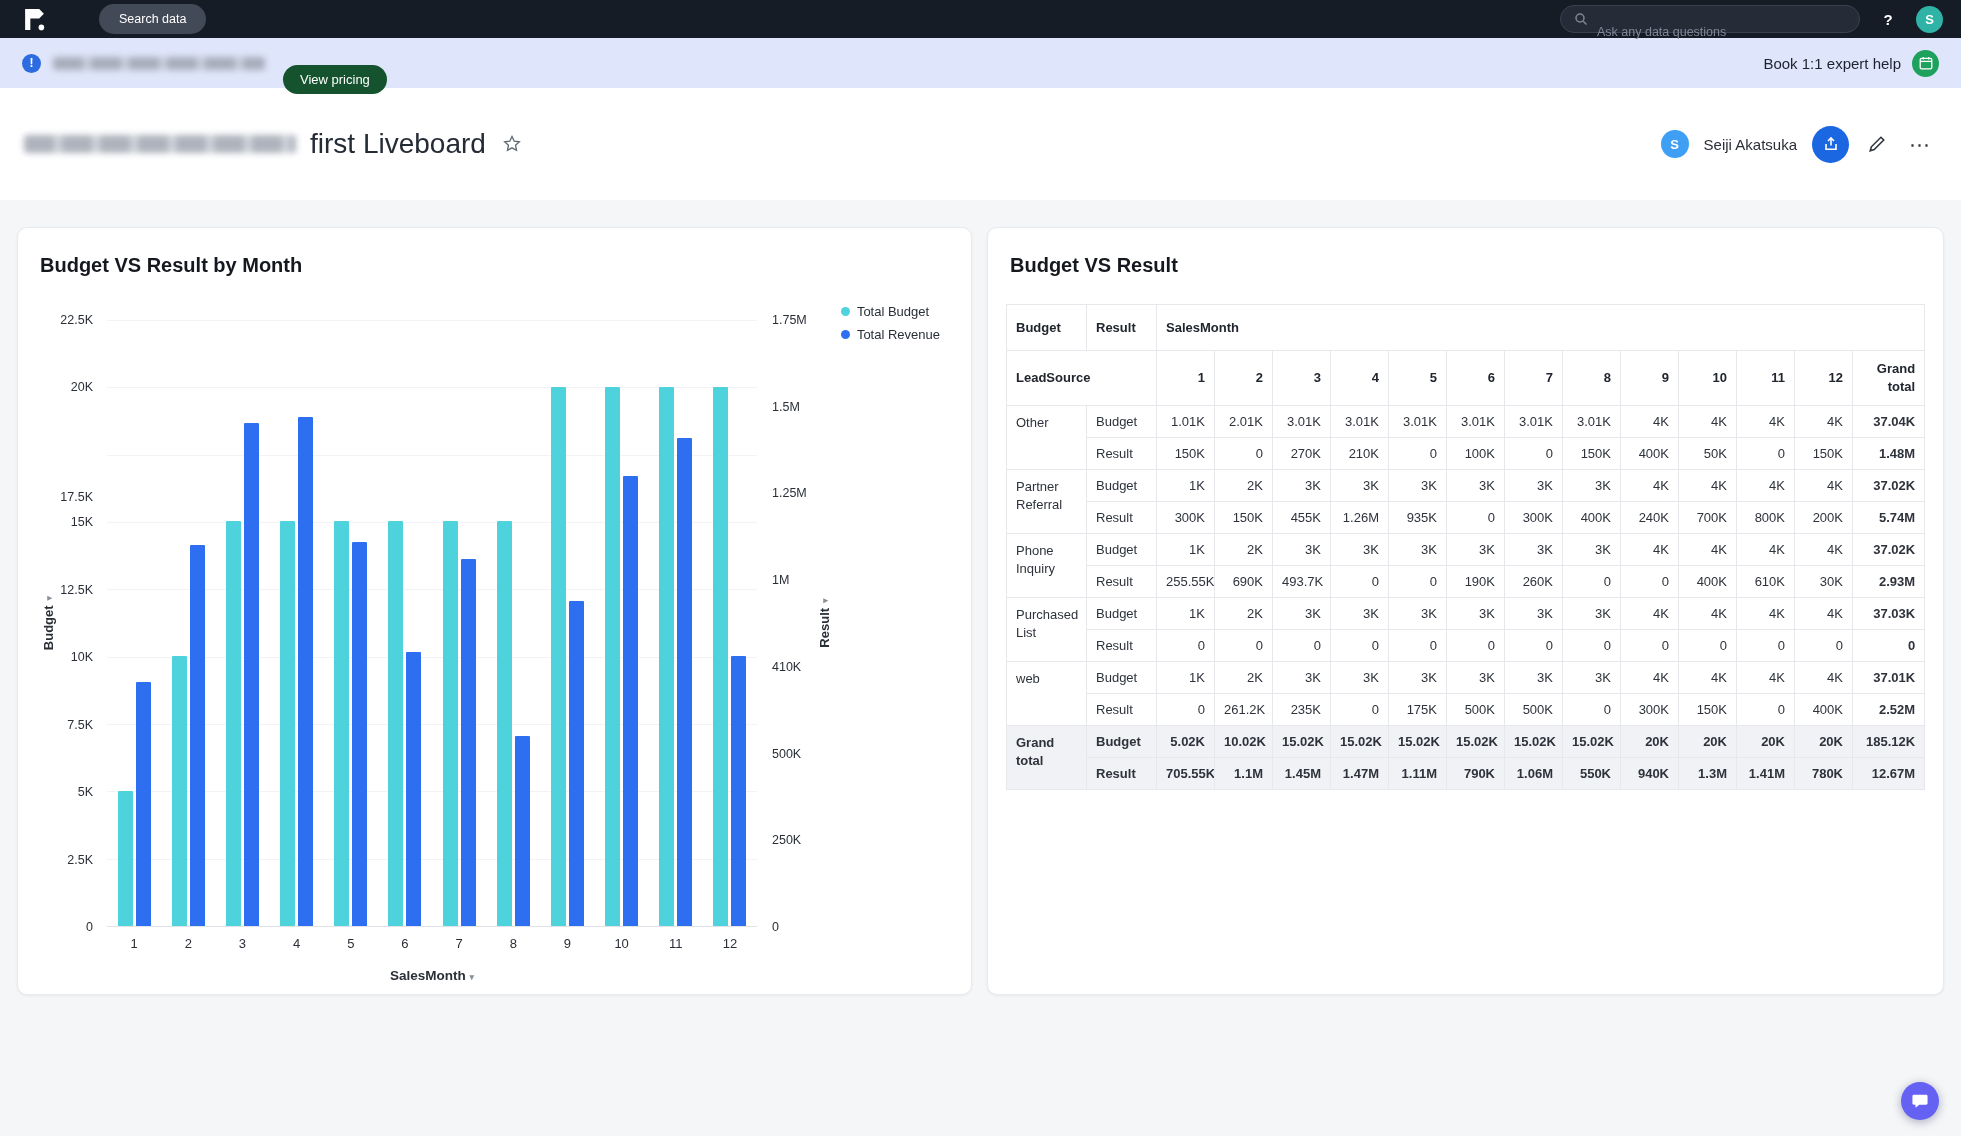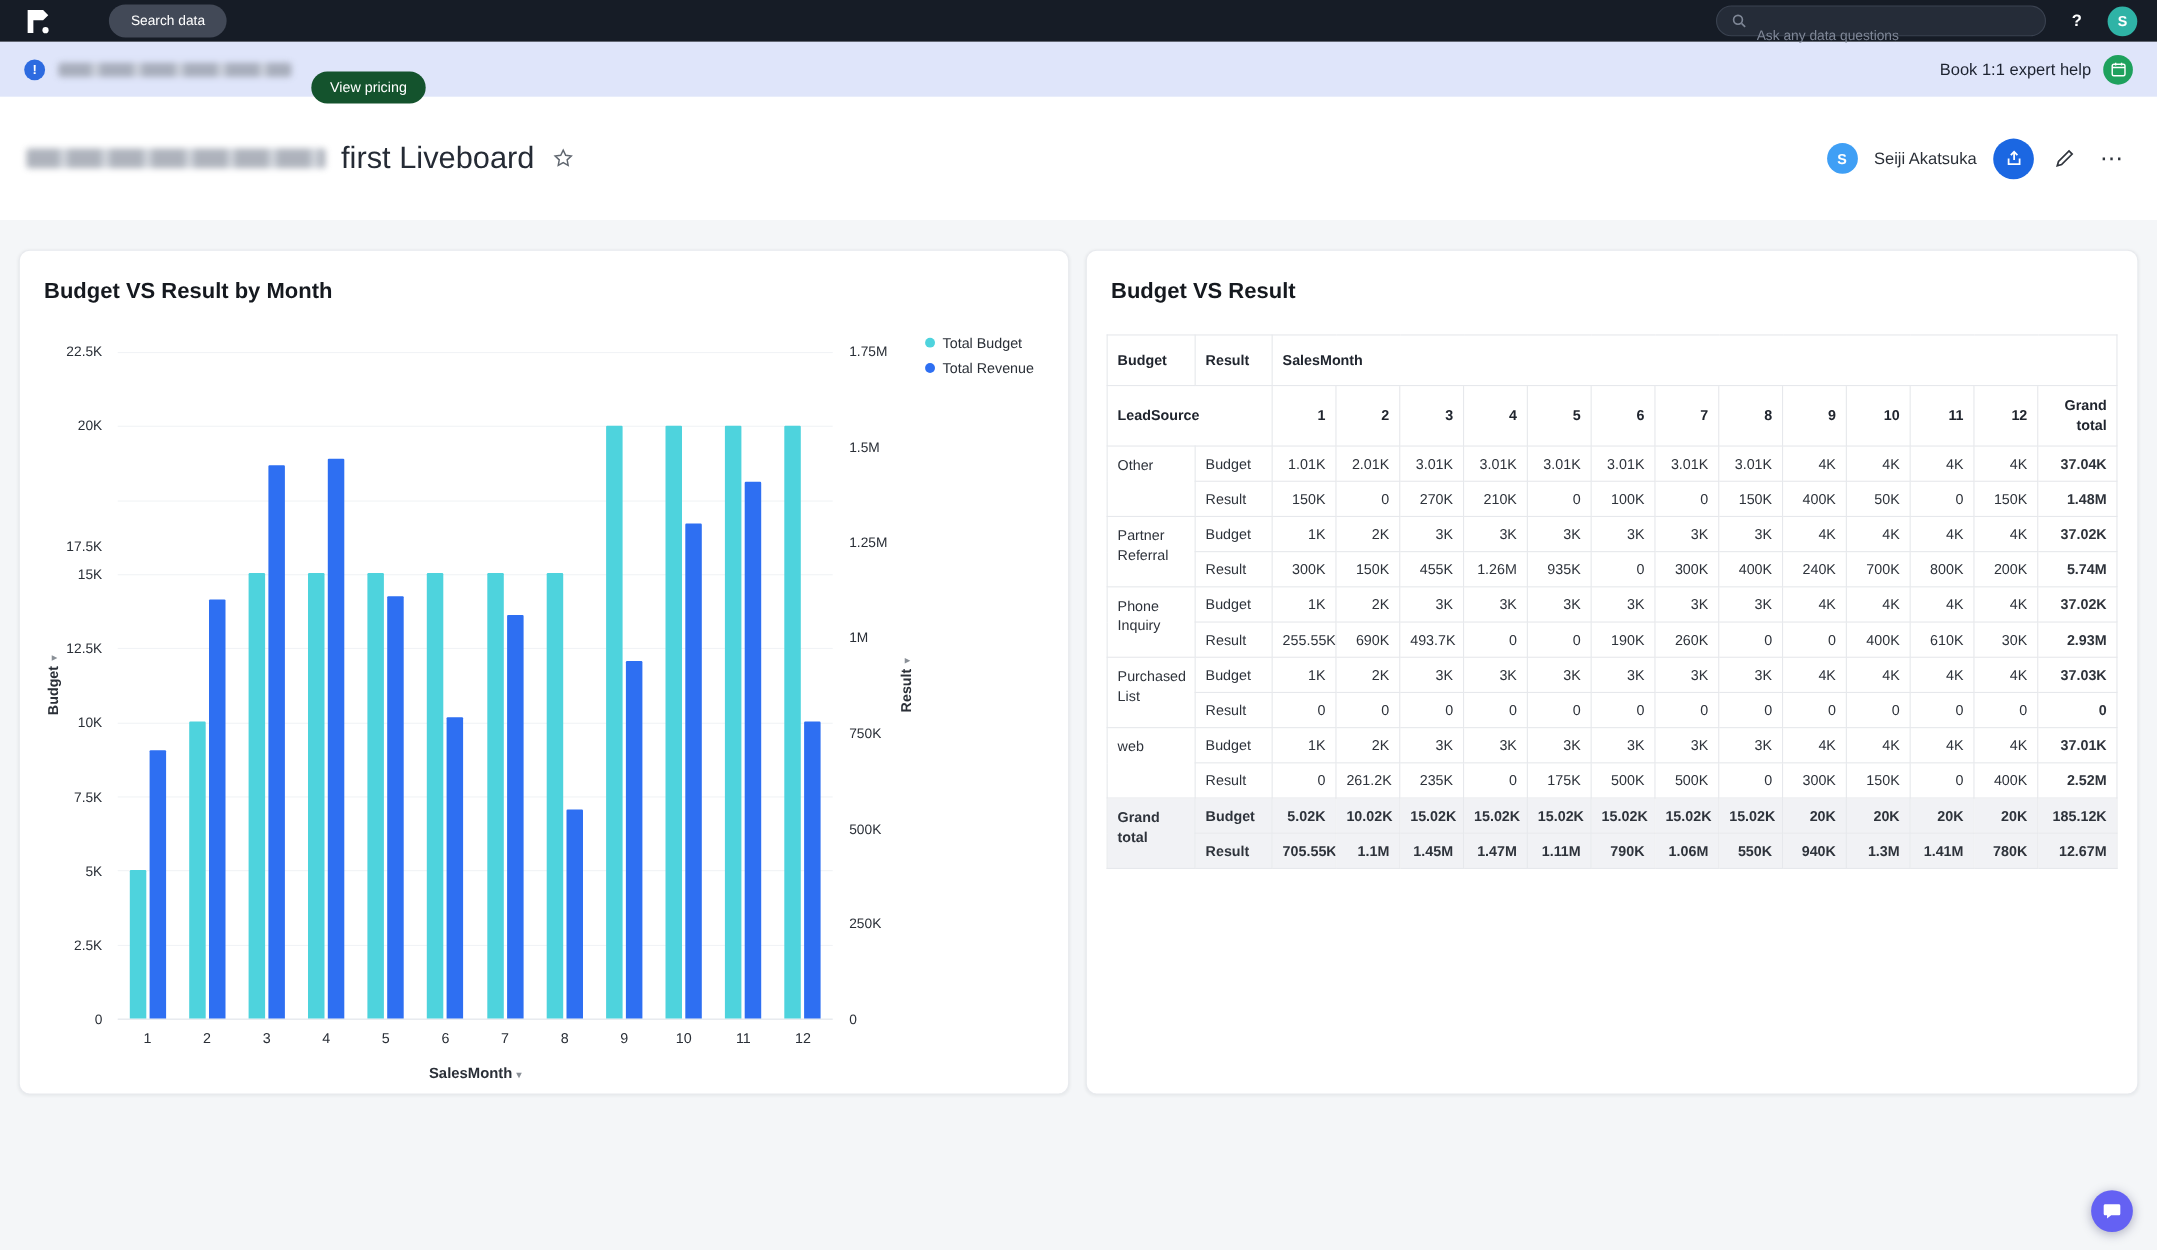--- a/index.html
+++ b/index.html
@@ -254,21 +254,21 @@
               <div class="bar" data-interactable="true" style="height: 88.8889%; background: rgb(78, 211, 221);"></div>
               <div class="bar" data-interactable="true" style="height: 44.5714%; background: rgb(46, 111, 242);"></div>
             </div>
           </div>
         </div>
       <div class="yticks yticks-right" data-interactable="false">
           <div class="tick" data-interactable="false" style="top: 0%;">1.75M</div>
           <div class="tick" data-interactable="false" style="top: 14.2857%;">1.5M</div>
           <div class="tick" data-interactable="false" style="top: 28.5714%;">1.25M</div>
           <div class="tick" data-interactable="false" style="top: 42.8571%;">1M</div>
-          <div class="tick" data-interactable="false" style="top: 57.1429%;">750K</div>
+          <div class="tick" data-interactable="false" style="top: 57.1429%;">410K</div>
           <div class="tick" data-interactable="false" style="top: 71.4286%;">500K</div>
           <div class="tick" data-interactable="false" style="top: 85.7143%;">250K</div>
           <div class="tick" data-interactable="false" style="top: 100%;">0</div>
         </div>
 
       <div class="month-labels" data-interactable="false">
           <div class="month-label" data-interactable="false">1</div>
           <div class="month-label" data-interactable="false">2</div>
           <div class="month-label" data-interactable="false">3</div>
           <div class="month-label" data-interactable="false">4</div>

